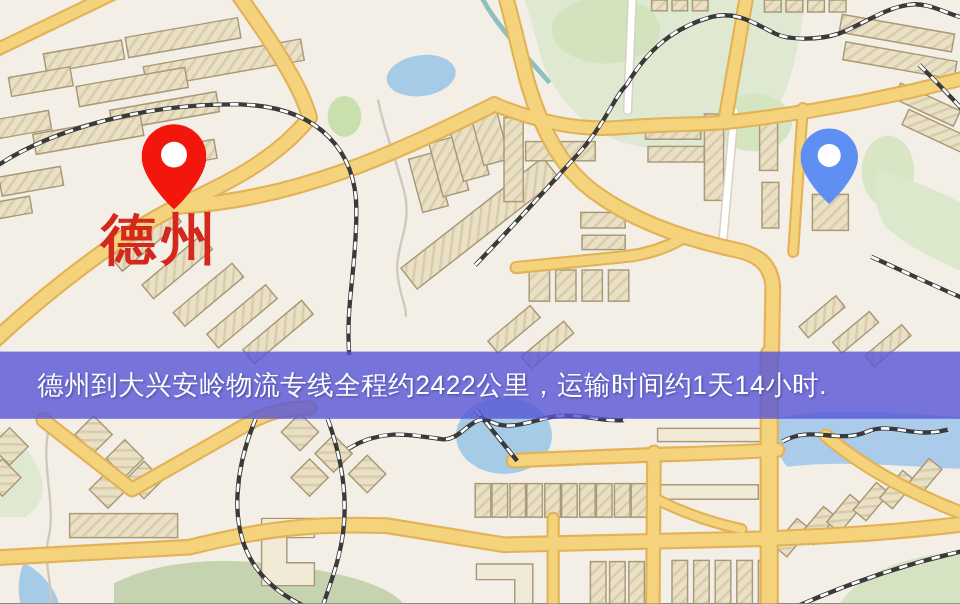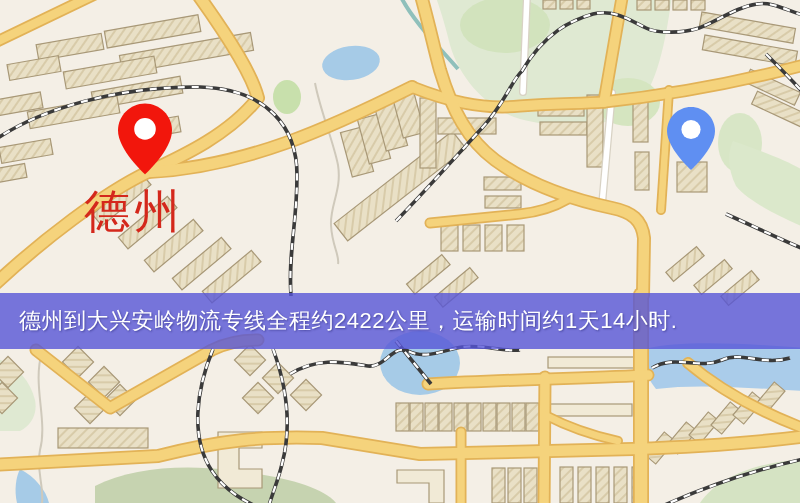--- a/index.html
+++ b/index.html
@@ -5,32 +5,32 @@
   html,body{margin:0;padding:0;background:#222;}
   .stage{
     position:relative;width:800px;height:503px;overflow:hidden;
     font-family:"Liberation Sans",sans-serif;background:#f4efe6;
   }
   .stage svg.map{position:absolute;left:0;top:0;}
   
   .pin{position:absolute;}
   .pin svg{display:block;}
   .place-label{
-    position:absolute;font-family:"Liberation Serif",serif;font-weight:normal;
-    white-space:nowrap;line-height:1;margin-top:12px;
+    position:absolute;font-family:"Liberation Serif",serif;font-weight:bold;
+    white-space:nowrap;line-height:1;
   }
   .label-origin{left:84px;top:177px;font-size:46px;color:#d4281c;letter-spacing:4px;}
   .label-dest{left:586px;top:183px;font-size:47px;color:#2733cd;letter-spacing:1px;}
   .banner{
     position:absolute;left:0;top:293px;width:800px;height:56px;
     background:rgba(86,85,215,0.80);
     display:flex;align-items:center;
   }
   .banner-text{
-    color:#ffffff;font-size:22px;padding-left:19px;letter-spacing:0.5px;
+    color:#ffffff;font-size:22px;padding-left:31px;letter-spacing:0.5px;
     text-shadow:1px 1px 2px rgba(20,20,90,0.45);white-space:nowrap;
   }
 </style>
 </head>
 <body>
 
 <div class="stage">
 
   <svg class="map" width="800" height="503" viewBox="0 0 800 503">
     <defs>

